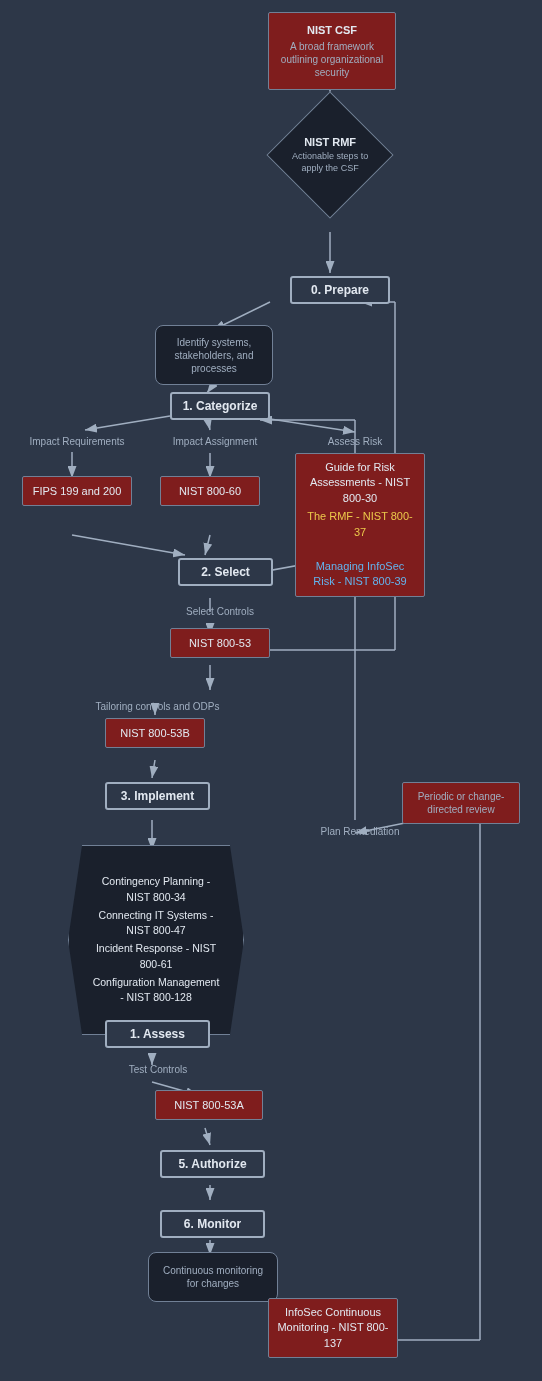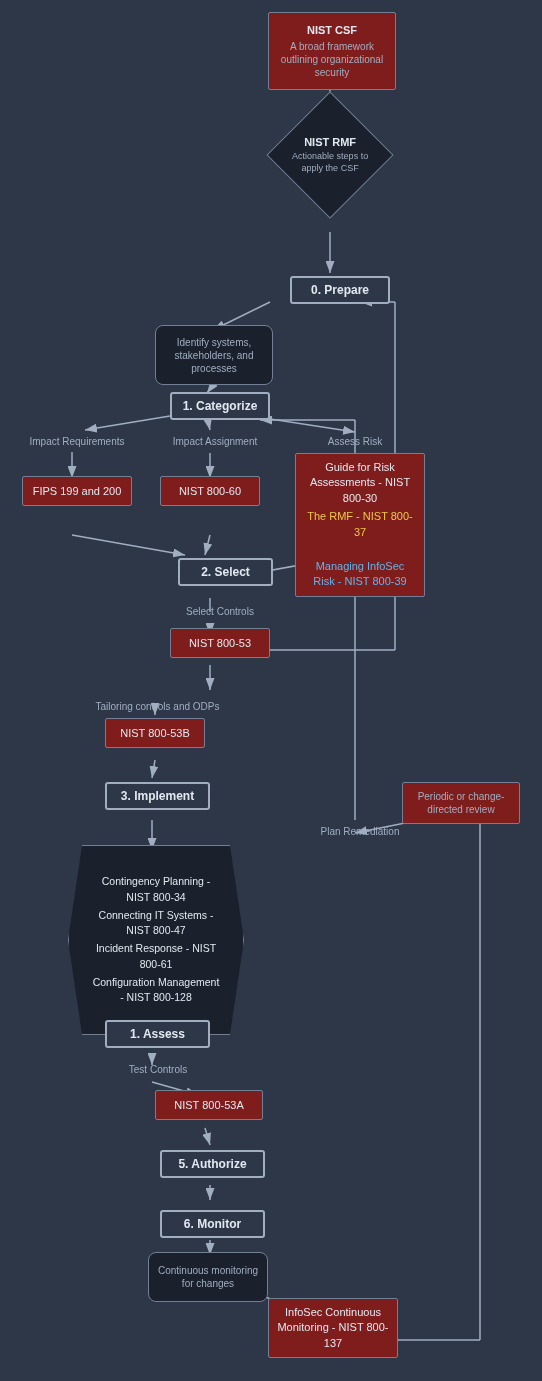--- a/index.html
+++ b/index.html
@@ -259,21 +259,21 @@
   </div>
 
   <div class="node step-node" style="left:160px; top:1150px; width:105px; height:28px;">
     <span>5. Authorize</span>
   </div>
 
   <div class="node step-node" style="left:160px; top:1210px; width:105px; height:28px;">
     <span>6. Monitor</span>
   </div>
 
-  <div class="node rounded-node" style="left:148px; top:1252px; width:120px; min-height:50px; border-radius:8px;">
+  <div class="node rounded-node" style="left:148px; top:1252px; width:130px; min-height:50px; border-radius:8px;">
     <div style="font-size:10px; color:#a0aec0;">Continuous monitoring for changes</div>
   </div>
 
   <div class="node rect-node" style="left:268px; top:1298px; width:130px; min-height:60px;">
     <div style="text-align:center; line-height:1.4;">InfoSec Continuous Monitoring - NIST 800-137</div>
   </div>
 
 </div>
 
 </body></html>

